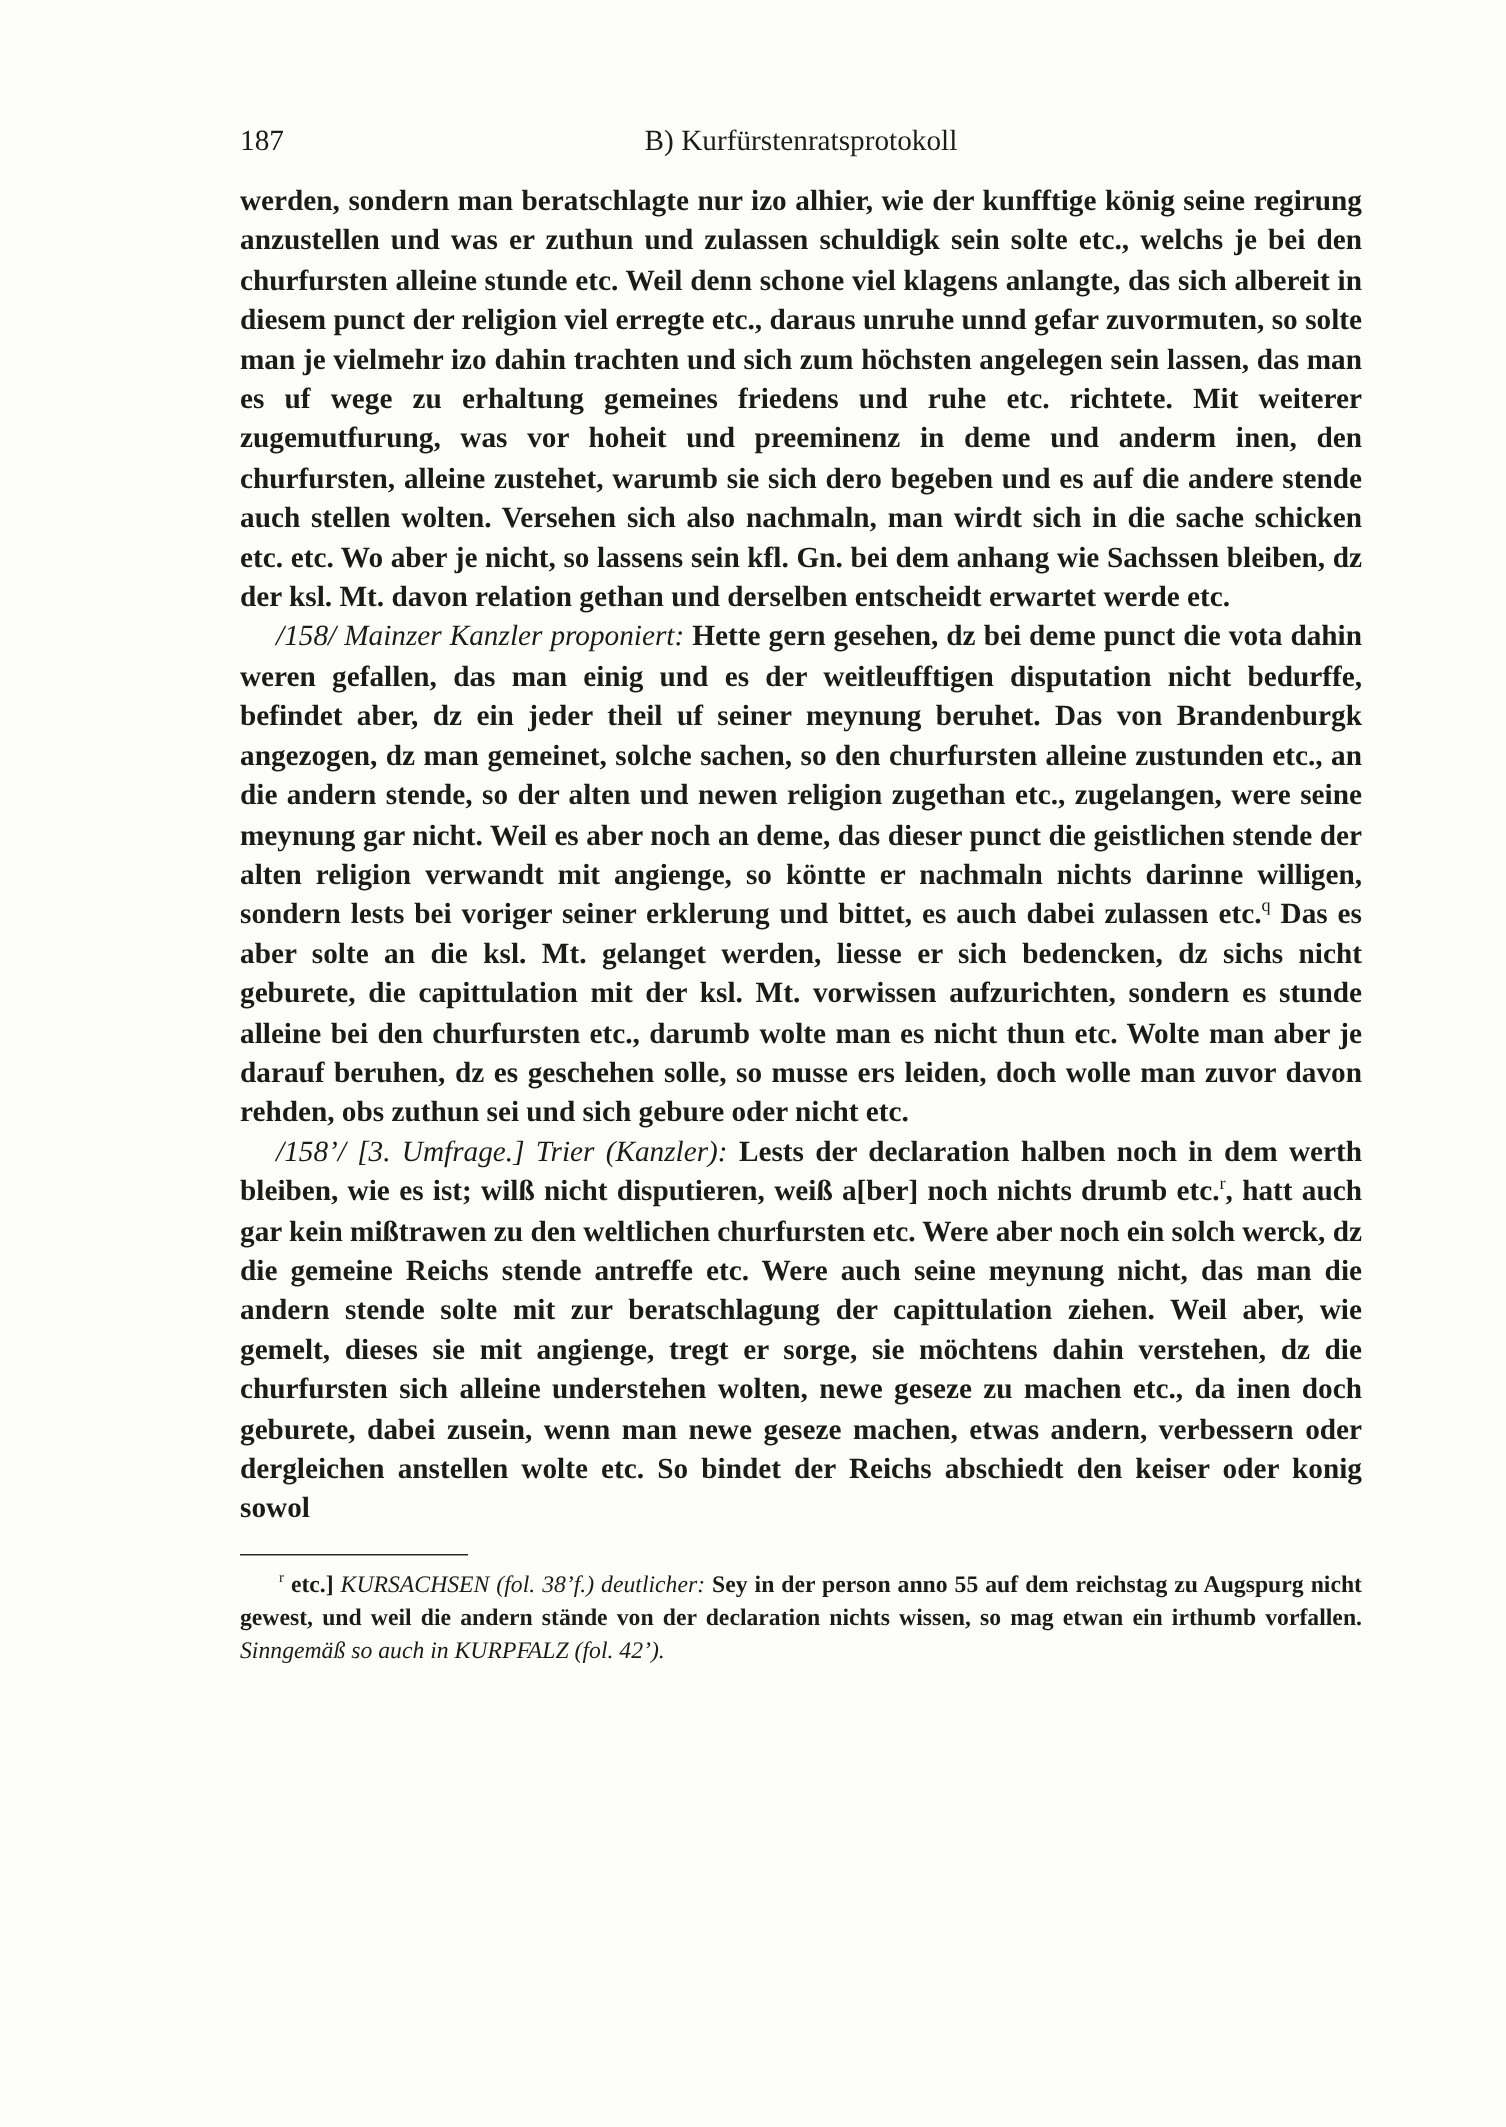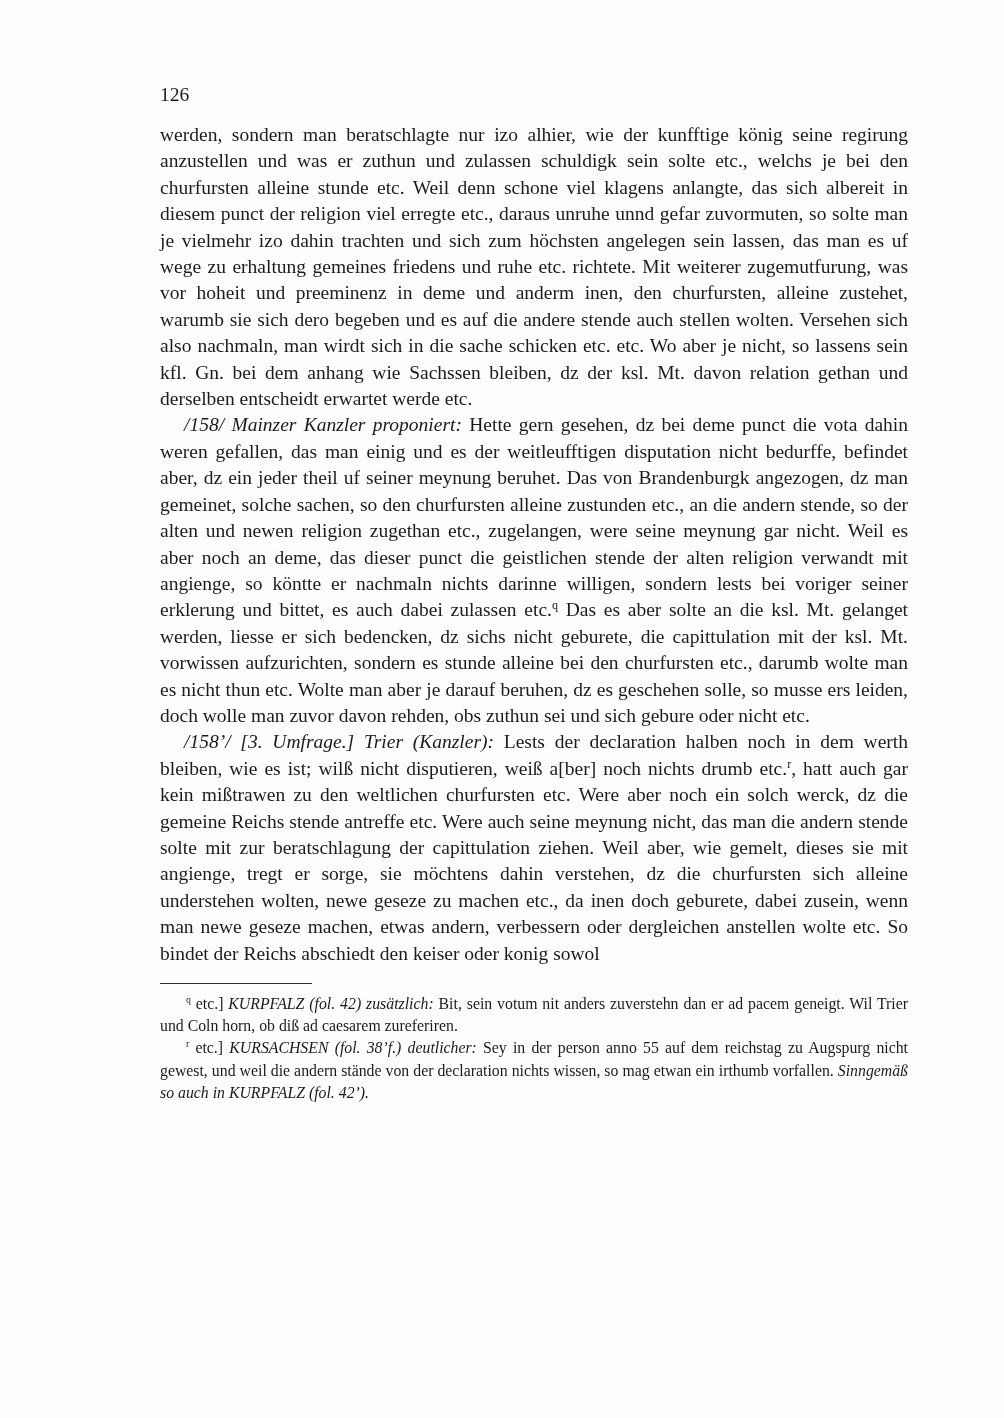--- a/index.html
+++ b/index.html
@@ -43,21 +43,21 @@
     line-height: 26.4px;
     text-align: justify;
     hyphens: none;
   }
   .body-text p.para {
     margin: 0;
   }
   .body-text p.para.indent {
     text-indent: 24px;
   }
-  .seg-normal { font-style: normal; }
+  .seg-normal { font-style: normal; font-weight: bold; }
   .seg-italic { font-style: italic; margin-top: 40px; }
   sup.seg-sup {
     font-size: 0.62em;
     line-height: 0;
     vertical-align: super;
   }
   .footnote-sep {
     width: 152px;
     height: 0;
     border-top: 1.5px solid #2a2a28;
@@ -74,30 +74,30 @@
     text-indent: 26px;
   }
 </style>
 </head>
 <body>
 
 <div class="page">
   <div class="content">
 
     <div class="header">
-      <span class="page-number">126</span>
+      <span class="page-number">187</span>
+      <span class="running-head">B) Kurfürstenratsprotokoll</span>
     </div>
 
     <div class="body-text">
         <p class="para"><span class="seg-normal">werden, sondern man beratschlagte nur izo alhier, wie der kunfftige könig seine regirung anzustellen und was er zuthun und zulassen schuldigk sein solte etc., welchs je bei den churfursten alleine stunde etc. Weil denn schone viel klagens anlangte, das sich albereit in diesem punct der religion viel erregte etc., daraus unruhe unnd gefar zuvormuten, so solte man je vielmehr izo dahin trachten und sich zum höchsten angelegen sein lassen, das man es uf wege zu erhaltung gemeines friedens und ruhe etc. richtete. Mit weiterer zugemutfurung, was vor hoheit und preeminenz in deme und anderm inen, den churfursten, alleine zustehet, warumb sie sich dero begeben und es auf die andere stende auch stellen wolten. Versehen sich also nachmaln, man wirdt sich in die sache schicken etc. etc. Wo aber je nicht, so lassens sein kfl. Gn. bei dem anhang wie Sachssen bleiben, dz der ksl. Mt. davon relation gethan und derselben entscheidt erwartet werde etc.</span></p>
         <p class="para indent"><span class="seg-italic">/158/ Mainzer Kanzler proponiert:</span><span class="seg-normal"> Hette gern gesehen, dz bei deme punct die vota dahin weren gefallen, das man einig und es der weitleufftigen disputation nicht bedurffe, befindet aber, dz ein jeder theil uf seiner meynung beruhet. Das von Brandenburgk angezogen, dz man gemeinet, solche sachen, so den churfursten alleine zustunden etc., an die andern stende, so der alten und newen religion zugethan etc., zugelangen, were seine meynung gar nicht. Weil es aber noch an deme, das dieser punct die geistlichen stende der alten religion verwandt mit angienge, so köntte er nachmaln nichts darinne willigen, sondern lests bei voriger seiner erklerung und bittet, es auch dabei zulassen etc.</span><sup class="seg-sup">q</sup><span class="seg-normal"> Das es aber solte an die ksl. Mt. gelanget werden, liesse er sich bedencken, dz sichs nicht geburete, die capittulation mit der ksl. Mt. vorwissen aufzurichten, sondern es stunde alleine bei den churfursten etc., darumb wolte man es nicht thun etc. Wolte man aber je darauf beruhen, dz es geschehen solle, so musse ers leiden, doch wolle man zuvor davon rehden, obs zuthun sei und sich gebure oder nicht etc.</span></p>
         <p class="para indent"><span class="seg-italic">/158’/ [3. Umfrage.] Trier (Kanzler):</span><span class="seg-normal"> Lests der declaration halben noch in dem werth bleiben, wie es ist; wilß nicht disputieren, weiß a[ber] noch nichts drumb etc.</span><sup class="seg-sup">r</sup><span class="seg-normal">, hatt auch gar kein mißtrawen zu den weltlichen churfursten etc. Were aber noch ein solch werck, dz die gemeine Reichs stende antreffe etc. Were auch seine meynung nicht, das man die andern stende solte mit zur beratschlagung der capittulation ziehen. Weil aber, wie gemelt, dieses sie mit angienge, tregt er sorge, sie möchtens dahin verstehen, dz die churfursten sich alleine understehen wolten, newe geseze zu machen etc., da inen doch geburete, dabei zusein, wenn man newe geseze machen, etwas andern, verbessern oder dergleichen anstellen wolte etc. So bindet der Reichs abschiedt den keiser oder konig sowol</span></p>
       </div>
 
     <div class="footnote-sep"></div>
 
     <div class="footnotes">
-        <p class="footnote indent"><sup class="seg-sup">q</sup><span class="seg-normal"> etc.] </span><span class="seg-italic">KURPFALZ (fol. 42) zusätzlich:</span><span class="seg-normal"> Bit, sein votum nit anders zuverstehn dan er ad pacem geneigt. Wil Trier und Coln horn, ob diß ad caesarem zureferiren.</span></p>
         <p class="footnote indent"><sup class="seg-sup">r</sup><span class="seg-normal"> etc.] </span><span class="seg-italic">KURSACHSEN (fol. 38’f.) deutlicher:</span><span class="seg-normal"> Sey in der person anno 55 auf dem reichstag zu Augspurg nicht gewest, und weil die andern stände von der declaration nichts wissen, so mag etwan ein irthumb vorfallen. </span><span class="seg-italic">Sinngemäß so auch in KURPFALZ (fol. 42’).</span></p>
       </div>
 
   </div>
 </div>
 
 </body></html>

